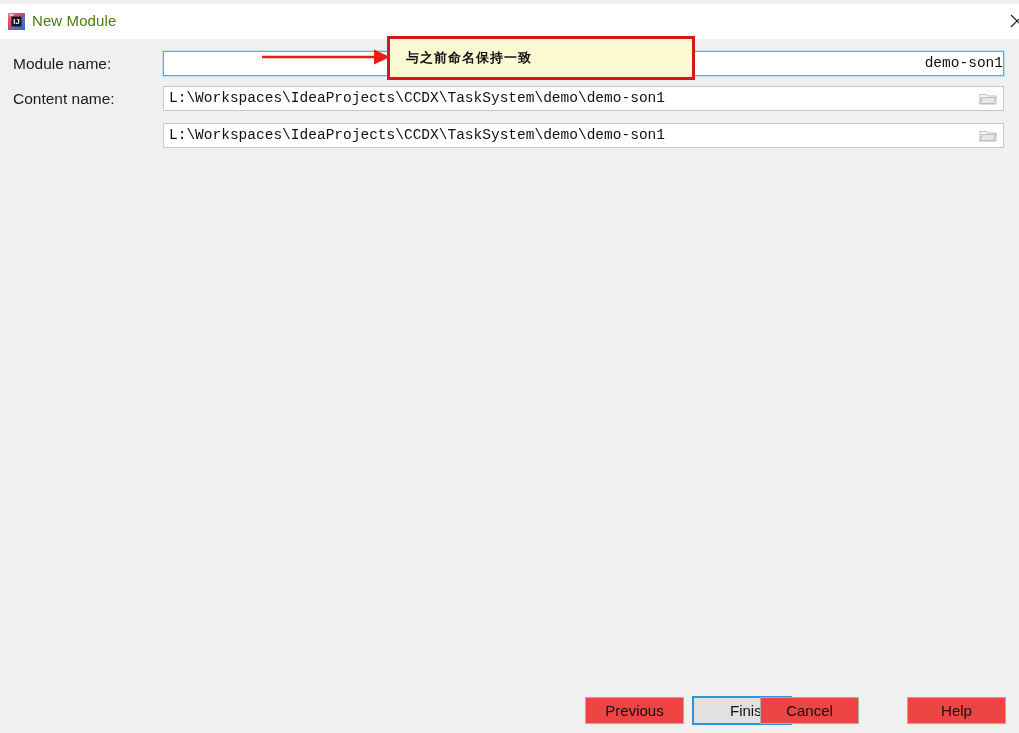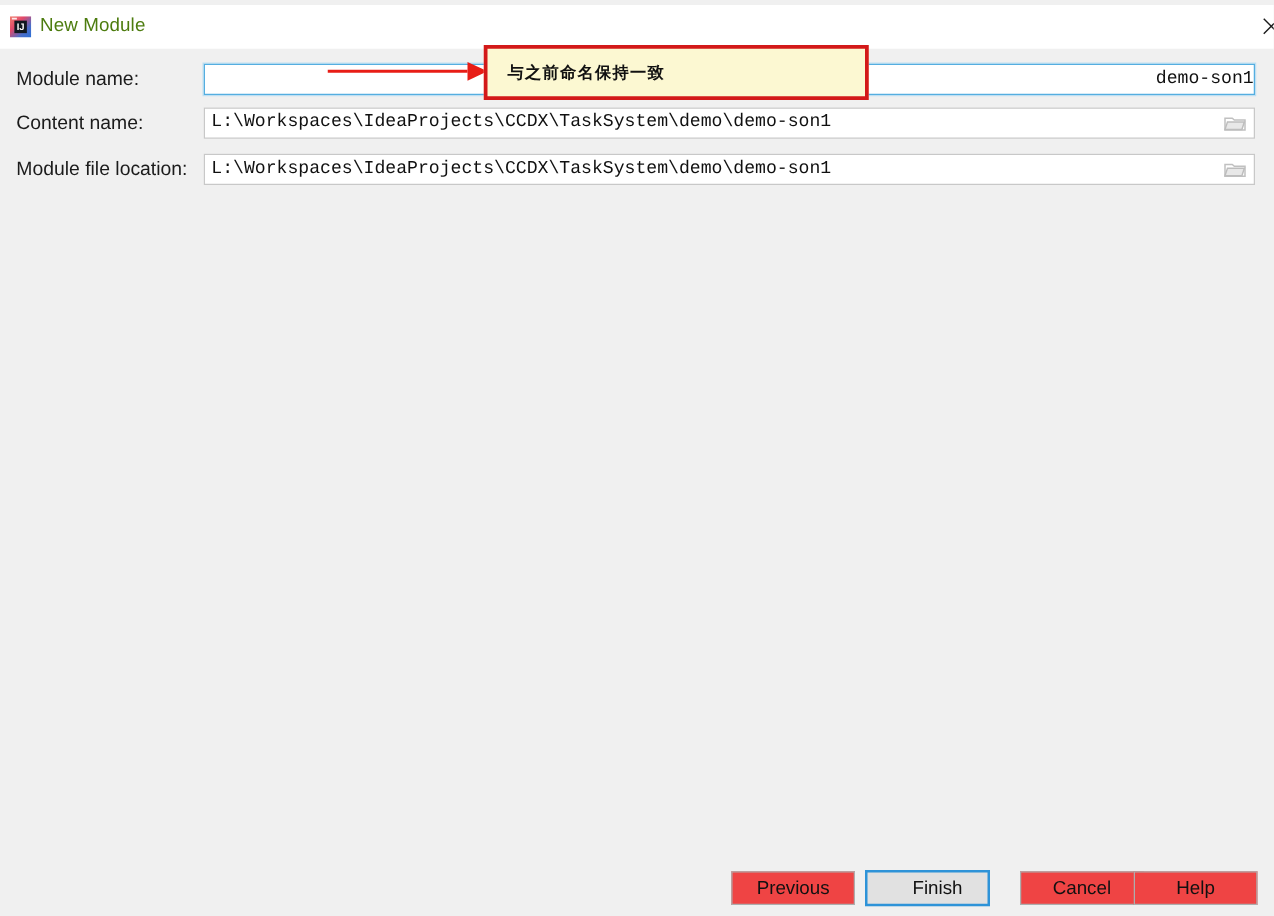--- a/index.html
+++ b/index.html
@@ -176,21 +176,21 @@
   .btn-previous { left: 585px; }
   .btn-finish {
     left: 692px;
     width: 100px;
     height: 29px;
     top: 3px;
     border: 2px solid #2e93d8;
     background: #e1e1e1;
     padding-left: 16px;
   }
-  .btn-cancel { left: 816px; }
+  .btn-cancel { left: 760px; }
   .btn-help   { left: 907px; }
 </style>
 </head>
 <body>
 
 <div class="titlebar">
 
   <span class="title-icon">
     <svg width="17" height="17" viewBox="0 0 17 17">
       <defs>
@@ -230,21 +230,20 @@
     <div class="text-input with-browse">L:\Workspaces\IdeaProjects\CCDX\TaskSystem\demo\demo-son1</div>
     <div class="browse-btn" style="left:973px;top:2px;right:auto;">
       <svg width="18" height="15" viewBox="0 0 18 15">
         <path d="M1 3.5 L1 13 L17 13 L17 5 L8.5 5 L6.8 3.5 Z" fill="#ffffff" stroke="#c0c0c0" stroke-width="1.2"></path>
         <path d="M3 6.5 L16.5 6.5 L14.5 12.5 L1 12.5 Z" fill="#e8e8e8" stroke="#bdbdbd" stroke-width="1.2"></path>
       </svg>
     </div>
   </div>
 
   <div class="row row-3">
-    <span class="field-label">Module file location:</span>
     <div class="text-input with-browse">L:\Workspaces\IdeaProjects\CCDX\TaskSystem\demo\demo-son1</div>
     <div class="browse-btn" style="left:973px;top:2px;right:auto;">
       <svg width="18" height="15" viewBox="0 0 18 15">
         <path d="M1 3.5 L1 13 L17 13 L17 5 L8.5 5 L6.8 3.5 Z" fill="#ffffff" stroke="#c0c0c0" stroke-width="1.2"></path>
         <path d="M3 6.5 L16.5 6.5 L14.5 12.5 L1 12.5 Z" fill="#e8e8e8" stroke="#bdbdbd" stroke-width="1.2"></path>
       </svg>
     </div>
   </div>
 </div>
 

